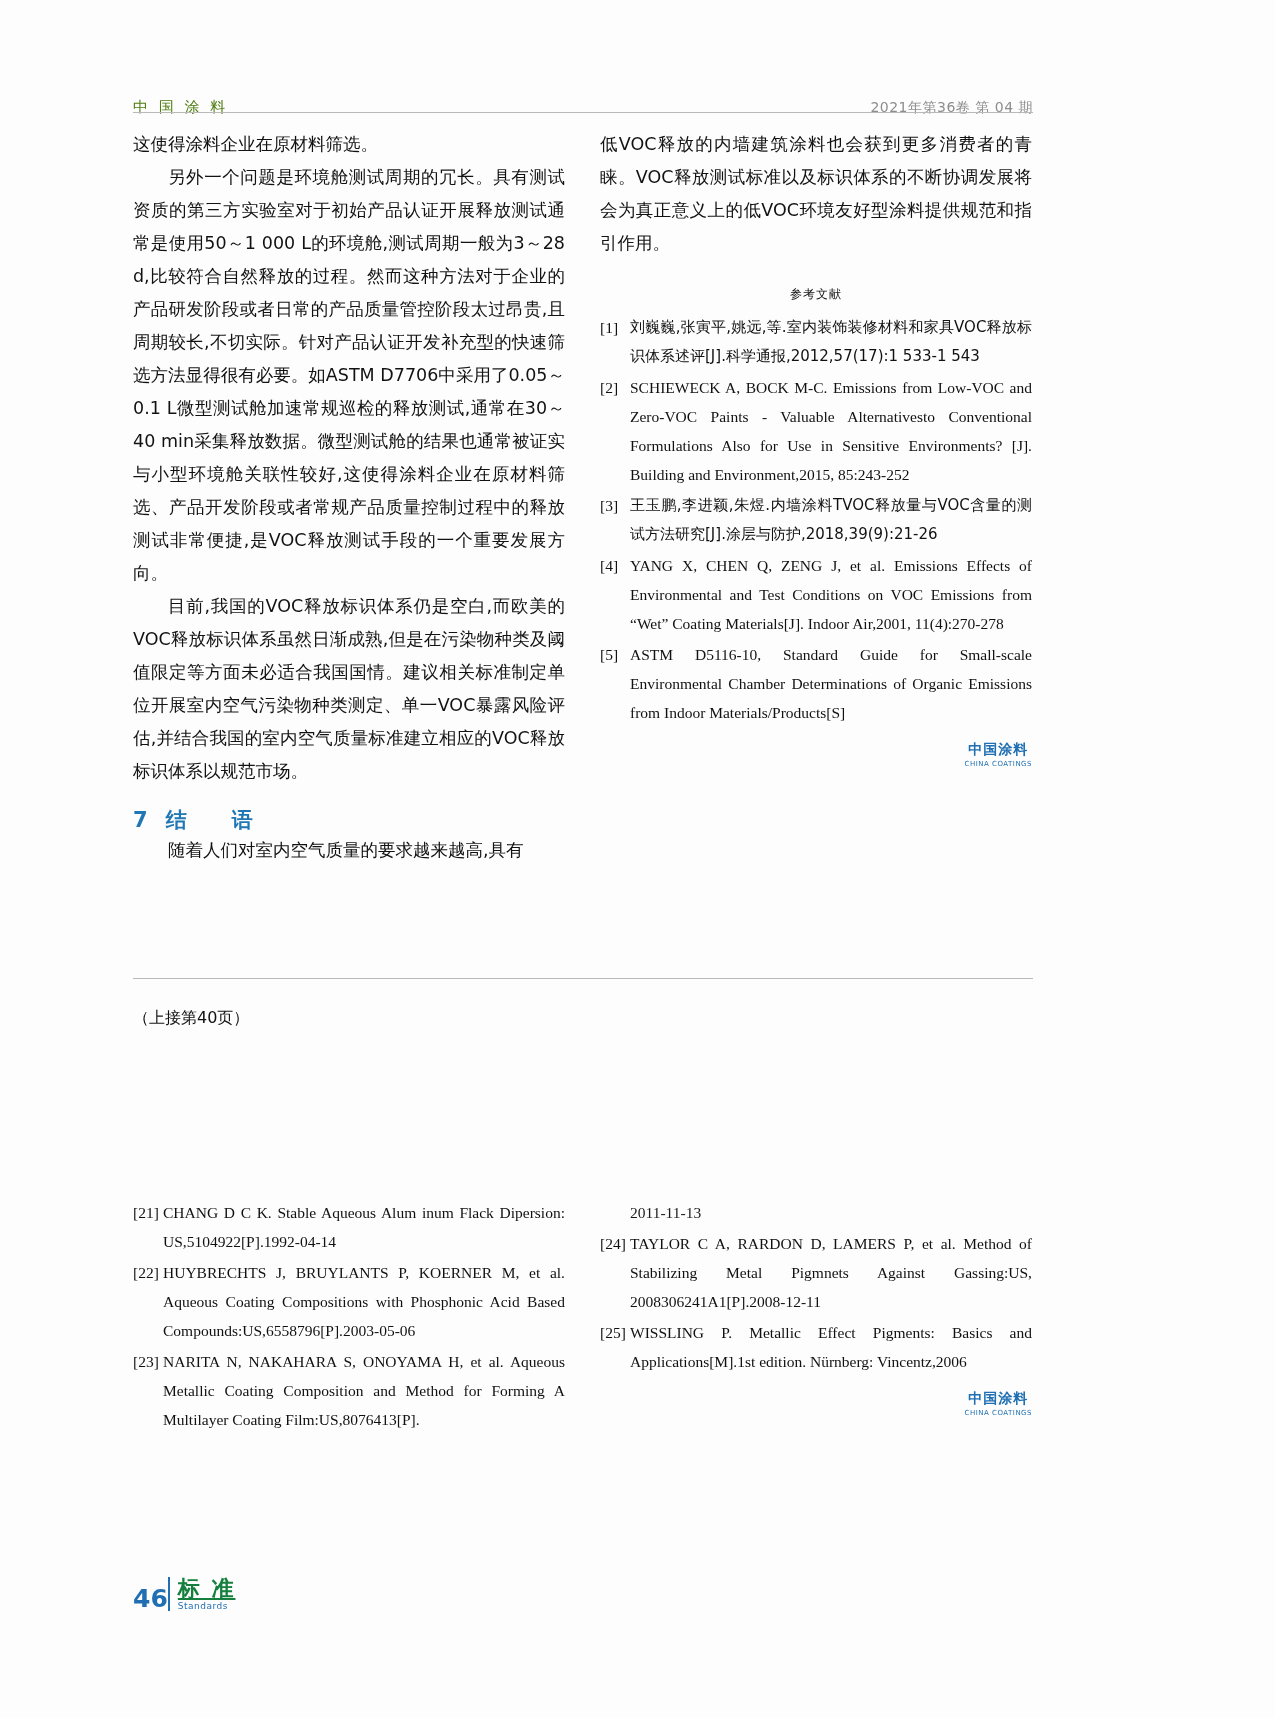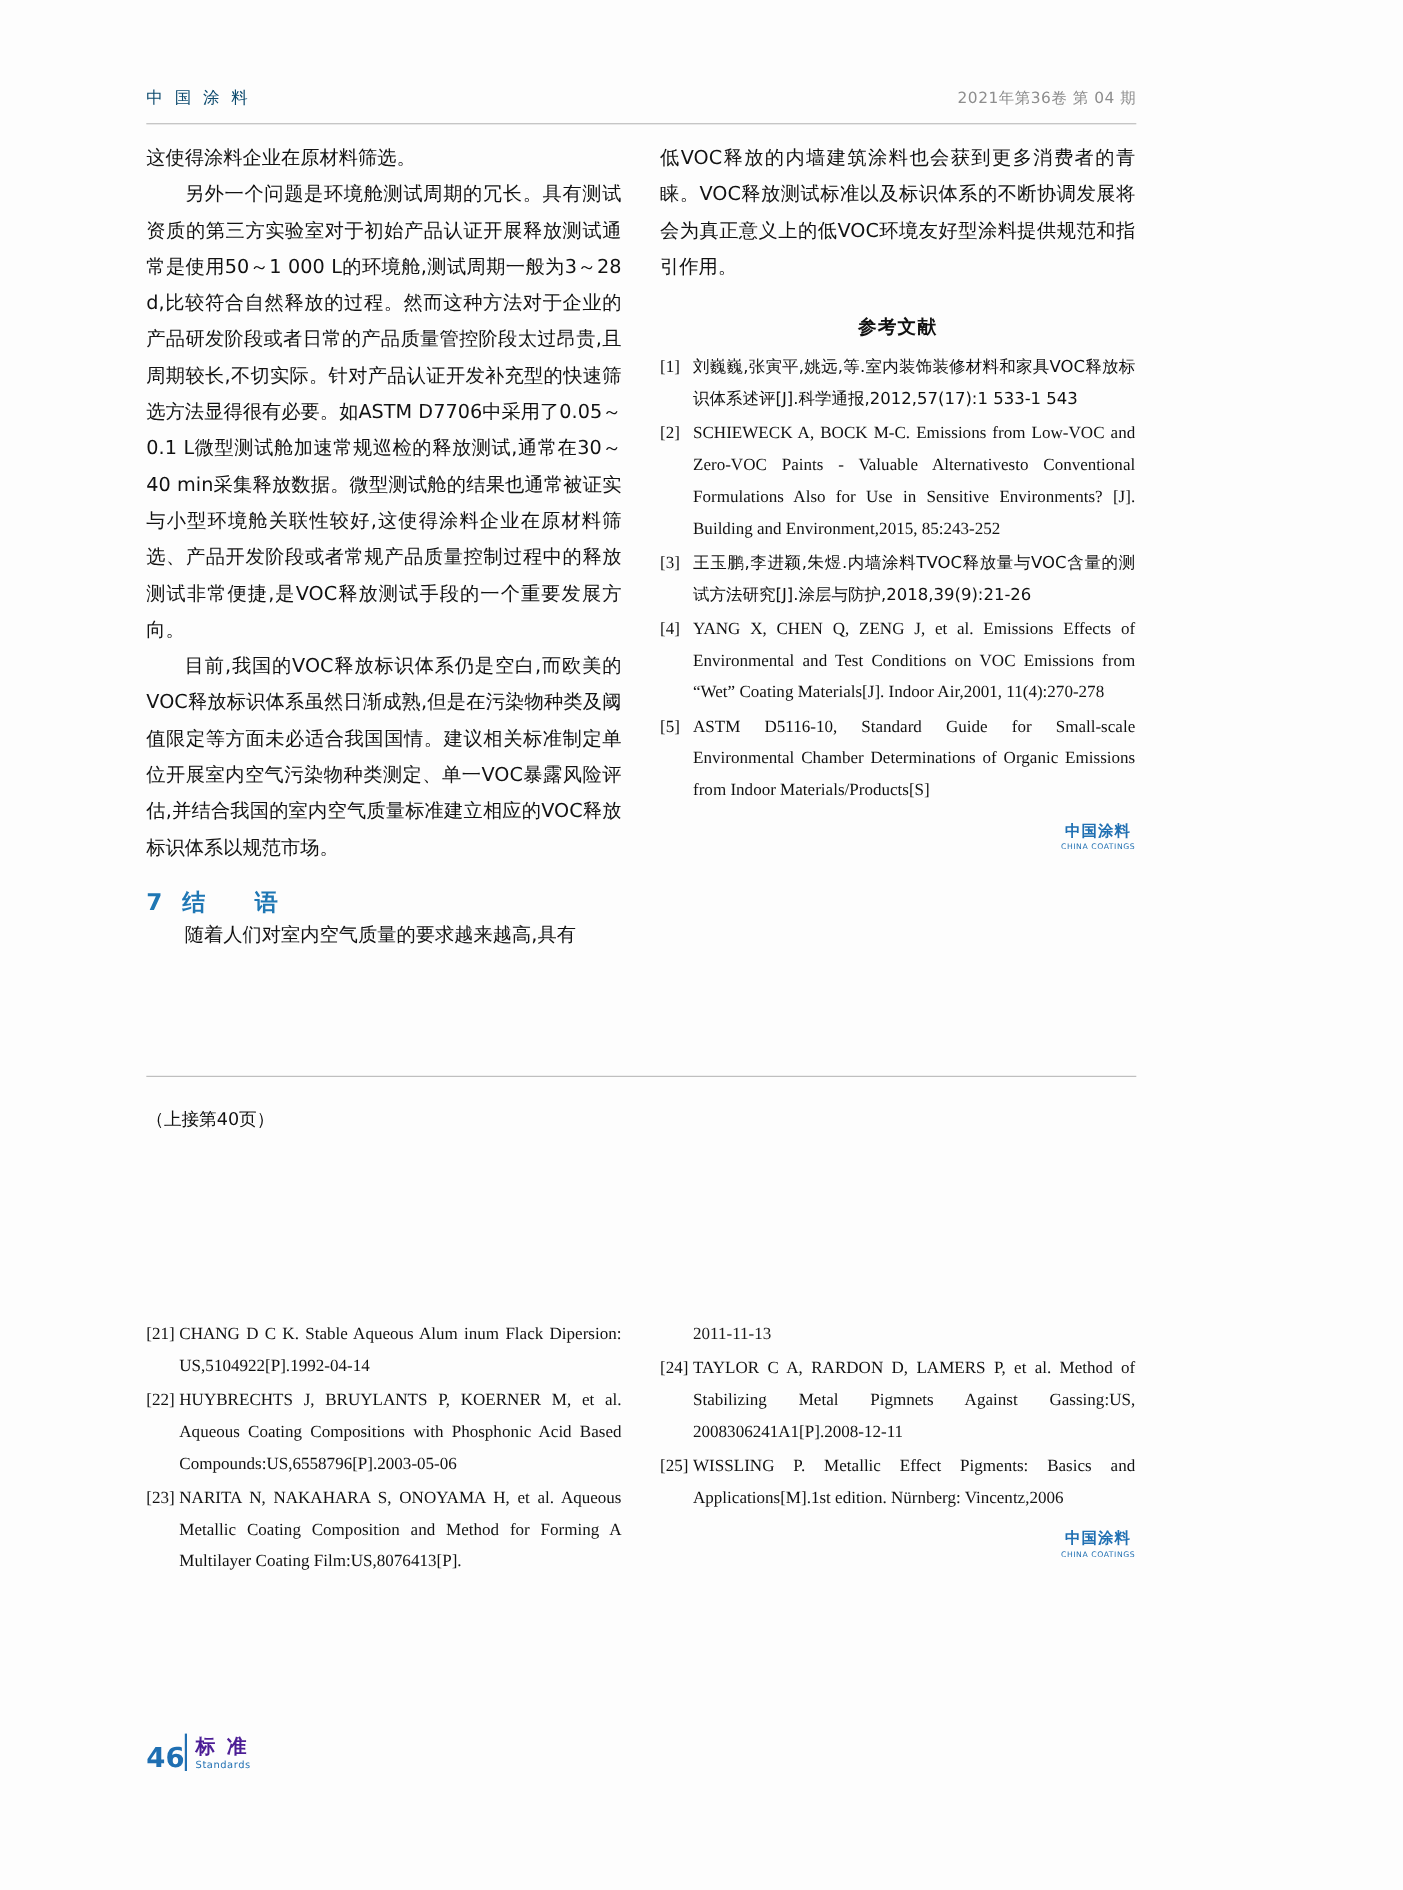--- a/index.html
+++ b/index.html
@@ -28,21 +28,22 @@
     top: 80px;
     width: 900px;
     display: flex;
     justify-content: space-between;
     align-items: baseline;
   }
   .header-left {
     font-family: "DejaVu Sans", sans-serif;
     font-size: 15px;
     letter-spacing: 3px;
-    color: #0c4a6e;
+    color: #4d7c0f;
+    margin-top: 18px;
   }
   .header-right {
     font-family: "DejaVu Sans", sans-serif;
     font-size: 14px;
     color: #8d8d8d;
     letter-spacing: 0.5px;
   }
   .header-rule {
     position: absolute;
     left: 133px;
@@ -81,22 +82,22 @@
     font-size: 21px;
     letter-spacing: 2px;
   }
   .sec-head .num { margin-right: 16px; }
   .sec-head .txt { letter-spacing: 12px; }
 
   
   .ref-title {
     text-align: center;
     font-family: "DejaVu Sans", sans-serif;
-    font-weight: bold;
-    font-size: 17px;
+    font-weight: normal;
+    font-size: 12px;
     letter-spacing: 1px;
     margin: 26px 0 10px 0;
     color: #111;
   }
   .ref-list { margin: 0; padding: 0; list-style: none; }
   .ref-item {
     display: flex;
     font-family: "Liberation Serif", serif;
     font-size: 15.5px;
     line-height: 29px;
@@ -187,25 +188,26 @@
     margin-right: 0;
   }
   .footer .bar {
     width: 2px;
     height: 34px;
     background: #1f6fb2;
     margin-right: 8px;
   }
   .footer .fcn {
     font-family: "DejaVu Sans", sans-serif;
-    font-size: 18px;
+    font-size: 22px;
     font-weight: bold;
-    color: #4c1d95;
+    color: #15803d;
     line-height: 1.15;
     letter-spacing: 2px;
+    text-decoration: underline;
   }
   .footer .fen {
     font-family: "DejaVu Sans", sans-serif;
     font-size: 9px;
     color: #1f6fb2;
     letter-spacing: 0.5px;
   }
 </style>
 </head>
 <body>

